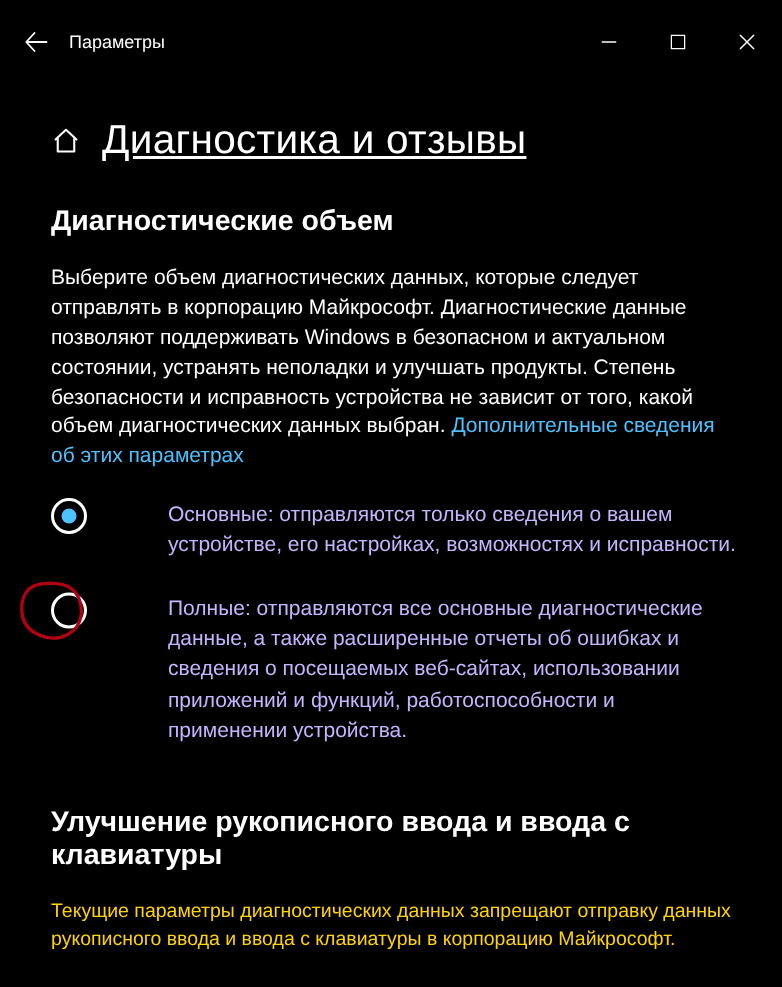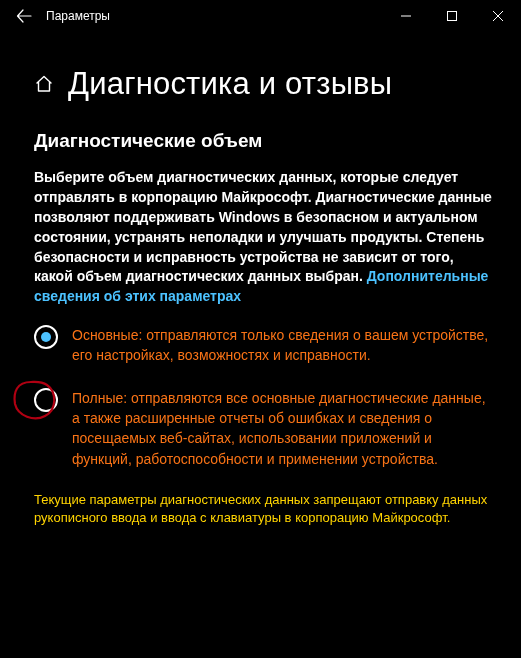--- a/index.html
+++ b/index.html
@@ -16,21 +16,21 @@
   .window {
     width: 521px;
     height: 658px;
     position: relative;
     box-sizing: border-box;
   }
   .titlebar {
     height: 32px;
     display: flex;
     align-items: center;
-    padding: 0 0 0 8px;
+    padding: 12px 0 0 8px;
     font-size: 12px;
     color: #fff;
   }
   .titlebar .back {
     width: 32px;
     height: 32px;
     display: flex;
     align-items: center;
     justify-content: center;
   }
@@ -59,38 +59,38 @@
     gap: 14px;
     margin-top: 24px;
     margin-bottom: 28px;
   }
   .home-icon {
     display: flex;
     align-items: center;
     justify-content: center;
   }
   .page-title {
-    font-size: 31px;
+    font-size: 27px;
     font-weight: 400;
     letter-spacing: 0.2px;
+    text-decoration: underline;
   }
   .section-title {
     font-size: 19px;
     font-weight: 600;
     margin-bottom: 16px;
   }
   .section-title.mt {
     margin-top: 42px;
   }
   .body-text {
     font-size: 14px;
     line-height: 1.42;
     color: #fff;
     margin-bottom: 18px;
-    font-weight: bold;
   }
   .link {
     color: #4cc2ff;
     cursor: pointer;
   }
   .radio-group {
     margin-top: 10px;
   }
   .radio-item {
     display: flex;
@@ -112,21 +112,22 @@
   }
   .radio-inner {
     width: 10px;
     height: 10px;
     background: #4cc2ff;
     border-radius: 50%;
   }
   .radio-label {
     font-size: 14px;
     line-height: 1.45;
-    color: #f97316;
+    color: #c4b5fd;
+    margin-left: 40px;
   }
   .hand-circle {
     position: absolute;
     left: -27px;
     top: -12px;
     pointer-events: none;
   }
   .warning-text {
     font-size: 13px;
     line-height: 1.42;
@@ -201,19 +202,20 @@
       <div class="radio-item">
         <svg class="hand-circle" width="56" height="50" viewBox="0 0 56 50">
           <path d="M24 6 C10 6 6 16 8 28 C11 40 27 46 38 40 C50 34 50 16 40 9 C34 5 28 6 24 6" stroke="#b00012" stroke-width="2.2" fill="none" stroke-linecap="round"></path>
         </svg>
         <div class="radio-outer"></div>
         <div class="radio-label">Полные: отправляются все основные диагностические данные, а также расширенные отчеты об ошибках и сведения о посещаемых веб-сайтах, использовании приложений и функций, работоспособности и применении устройства.</div>
       </div>
 
     </div>
 
+    <div class="section-title mt">Улучшение рукописного ввода и ввода с клавиатуры</div>
 
     <div class="warning-text">Текущие параметры диагностических данных запрещают отправку данных рукописного ввода и ввода с клавиатуры в корпорацию Майкрософт.</div>
 
 
   </div>
 
 </div>
 
 </body></html>

